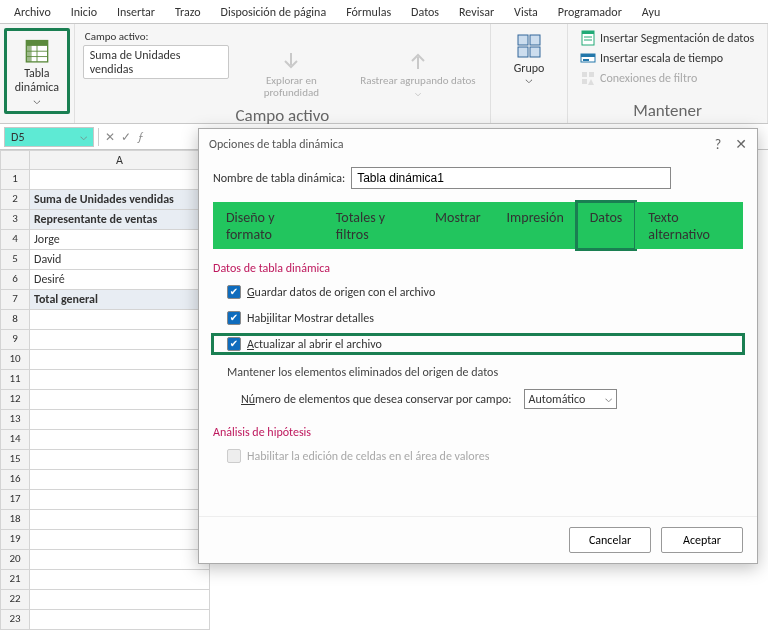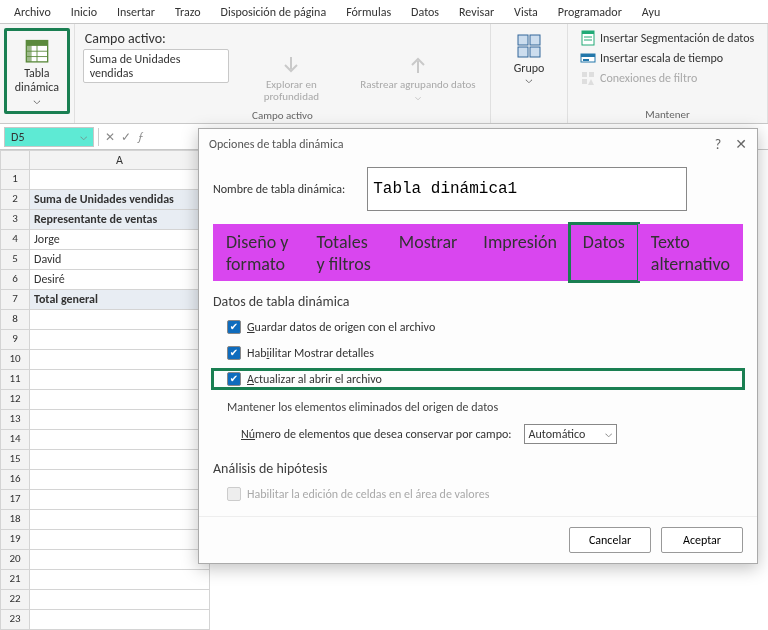--- a/index.html
+++ b/index.html
@@ -16,21 +16,21 @@
     --font:"Segoe UI",Calibri,Arial,sans-serif;
   }
   *{box-sizing:border-box}
   body{margin:0;font-family:var(--font);font-size:12px;color:var(--text);background:#fff;width:768px;height:630px;overflow:hidden;position:relative}
   
   .menubar{display:flex;align-items:center;height:24px;border-bottom:1px solid var(--border-grey);background:#fff;padding:0 4px;gap:0}
   .menubar .item{padding:4px 10px;cursor:default}
   
   .ribbon{display:flex;height:100px;background:var(--ribbon-grey);border-bottom:1px solid var(--border-grey)}
   .rgroup{display:flex;flex-direction:column;align-items:center;border-right:1px solid #e0e0e0;padding:4px 8px 2px;position:relative}
-  .rgroup .label{font-size:11px;color:#666;margin-top:auto;padding-top:2px}
+  .rgroup .label{font-size:17px;color:#666;margin-top:auto;padding-top:2px}
   .vbtn{display:flex;flex-direction:column;align-items:center;justify-content:center;padding:4px;text-align:center;min-width:60px;line-height:1.1}
   .vbtn svg{margin-bottom:2px}
   .hbtn{display:flex;align-items:center;padding:2px 4px;font-size:12px;white-space:nowrap}
   .hbtn svg{margin-right:4px;flex-shrink:0}
   .greyed{color:var(--disabled)}
   .greyed svg{opacity:.4}
   .highlight-box{border:3px solid var(--green-highlight);border-radius:2px}
   .fieldbox{border:1px solid var(--border-grey);background:#fff;padding:2px 6px;font-size:12px;border-radius:2px}
   
   .fbar{display:flex;align-items:center;height:26px;border-bottom:1px solid var(--border-grey);background:#fff}
@@ -44,27 +44,27 @@
   .row{display:flex;height:20px}
   .row-h{width:30px;border:1px solid var(--cell-border);border-top:none;background:var(--light-grey);text-align:center;line-height:18px;font-size:11px}
   .cell{width:180px;border:1px solid var(--cell-border);border-left:none;border-top:none;padding:0 4px;line-height:18px;overflow:hidden;white-space:nowrap}
   .bold{font-weight:600}
   .shaded{background:#e8edf3}
   
   .dialog{position:absolute;left:198px;top:128px;width:560px;height:436px;background:#fdfdfd;border:1px solid #aaa;box-shadow:0 4px 16px rgba(0,0,0,.25);display:flex;flex-direction:column}
   .dlg-title{display:flex;align-items:center;justify-content:space-between;height:30px;padding:0 10px;font-size:12px;color:#555}
   .dlg-title .btns{display:flex;gap:14px;color:#666;font-size:14px}
   .dlg-body{padding:8px 14px;flex:1;display:flex;flex-direction:column;gap:8px}
-  .nm-row{display:flex;align-items:center;gap:22px}
-  .nm-row input{flex:1;max-width:320px;border:1px solid #888;padding:12px 5px;font-family:Liberation Mono, monospace;font-size:16px}
+  .nm-row{display:flex;align-items:center;gap:6px}
+  .nm-row input{flex:1;max-width:320px;border:1px solid #888;padding:3px 5px;font-family:Liberation Sans, sans-serif;font-size:12px}
   .tabs{display:flex;border-bottom:1px solid var(--border-grey);margin-top:4px}
-  .tab{padding:6px 12px;font-size:18px;cursor:default;border:1px solid transparent;border-bottom:none;position:relative;top:1px;background:#d946ef}
+  .tab{padding:6px 12px;font-size:14px;cursor:default;border:1px solid transparent;border-bottom:none;position:relative;top:1px;background:#22c55e}
   .tab.active{border-color:var(--border-grey);border-bottom:1px solid #fdfdfd}
   .tab.hl{outline:3px solid var(--green-highlight);outline-offset:-1px}
-  .section-title{font-size:14px;color:#404040;margin-top:4px}
+  .section-title{font-size:12px;color:#be185d;margin-top:4px}
   .chk-row{display:flex;align-items:center;gap:6px;padding:2px 0 2px 14px;font-size:12px}
   .chk{width:14px;height:14px;border:1px solid #888;border-radius:2px;display:flex;align-items:center;justify-content:center;background:var(--check-blue);color:#fff;font-size:10px;line-height:1}
   .chk.empty{background:#fff;color:transparent}
   .chk.disabled{background:#eee;border-color:#ccc}
   .underline-letter{text-decoration:underline}
   .indent{padding-left:14px}
   .combo{display:inline-flex;align-items:center;border:1px solid #888;padding:2px 4px;margin-left:6px;gap:20px;background:#fff}
   .combo .arrow{font-size:9px;color:#555}
   .dlg-footer{display:flex;justify-content:flex-end;gap:10px;padding:10px 14px;border-top:1px solid #eee}
   .dlg-btn{min-width:82px;padding:5px 14px;border:1px solid #999;background:#fff;font-family:inherit;font-size:12px;border-radius:2px}
@@ -97,21 +97,21 @@
           <line x1="4" y1="16" x2="28" y2="16" stroke="#5b8a3c"></line>
           <line x1="4" y1="22" x2="28" y2="22" stroke="#5b8a3c"></line>
           <line x1="16" y1="4" x2="16" y2="28" stroke="#5b8a3c"></line>
         </svg>
       <span>Tabla</span>
       <span><span>dinámica</span> <span style="font-size:9px">⌵</span></span>
     </div>
   </div>
 
   <div class="rgroup" style="min-width:290px;align-items:flex-start">
-    <div style="font-size:14px;margin:2px 0 2px 2px">Campo activo:</div>
+    <div style="font-size:11px;margin:2px 0 2px 2px">Campo activo:</div>
     <div style="display:flex;gap:6px;align-items:flex-start">
       <div style="display:flex;flex-direction:column;gap:4px">
         <div class="fieldbox">Suma de Unidades vendidas</div>
       </div>
       <div class="vbtn greyed" style="min-width:72px">
         <svg width="24" height="24" viewBox="0 0 24 24">
             <path d="M12 4v12M6 12l6 6 6-6" fill="none" stroke="#888" stroke-width="2"></path>
           </svg>
         <span style="font-size:11px">Explorar en profundidad</span>
       </div>

